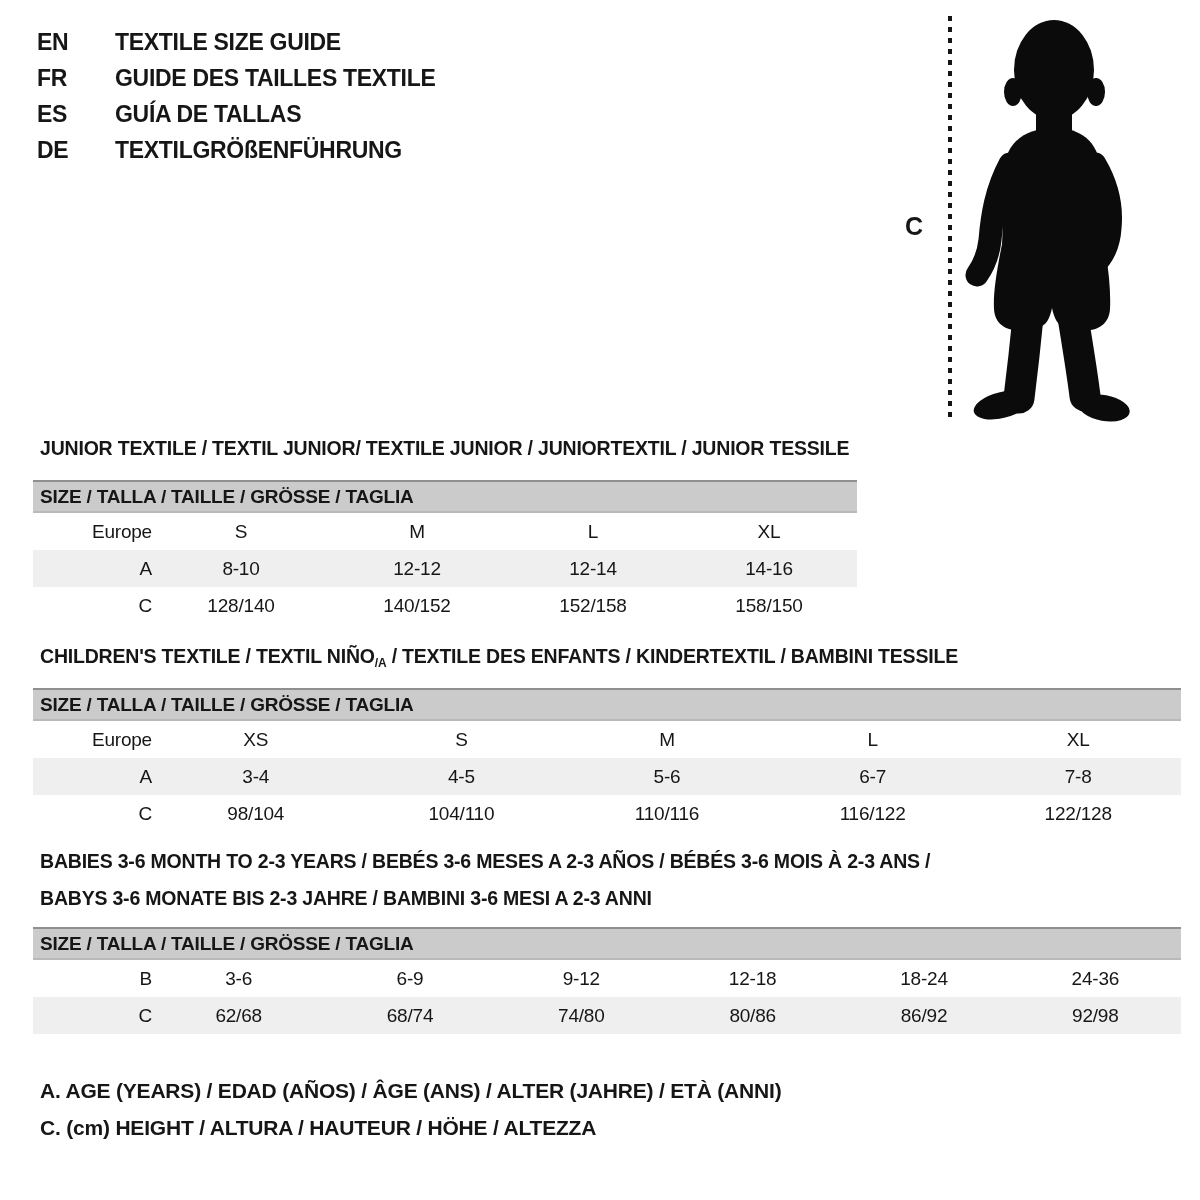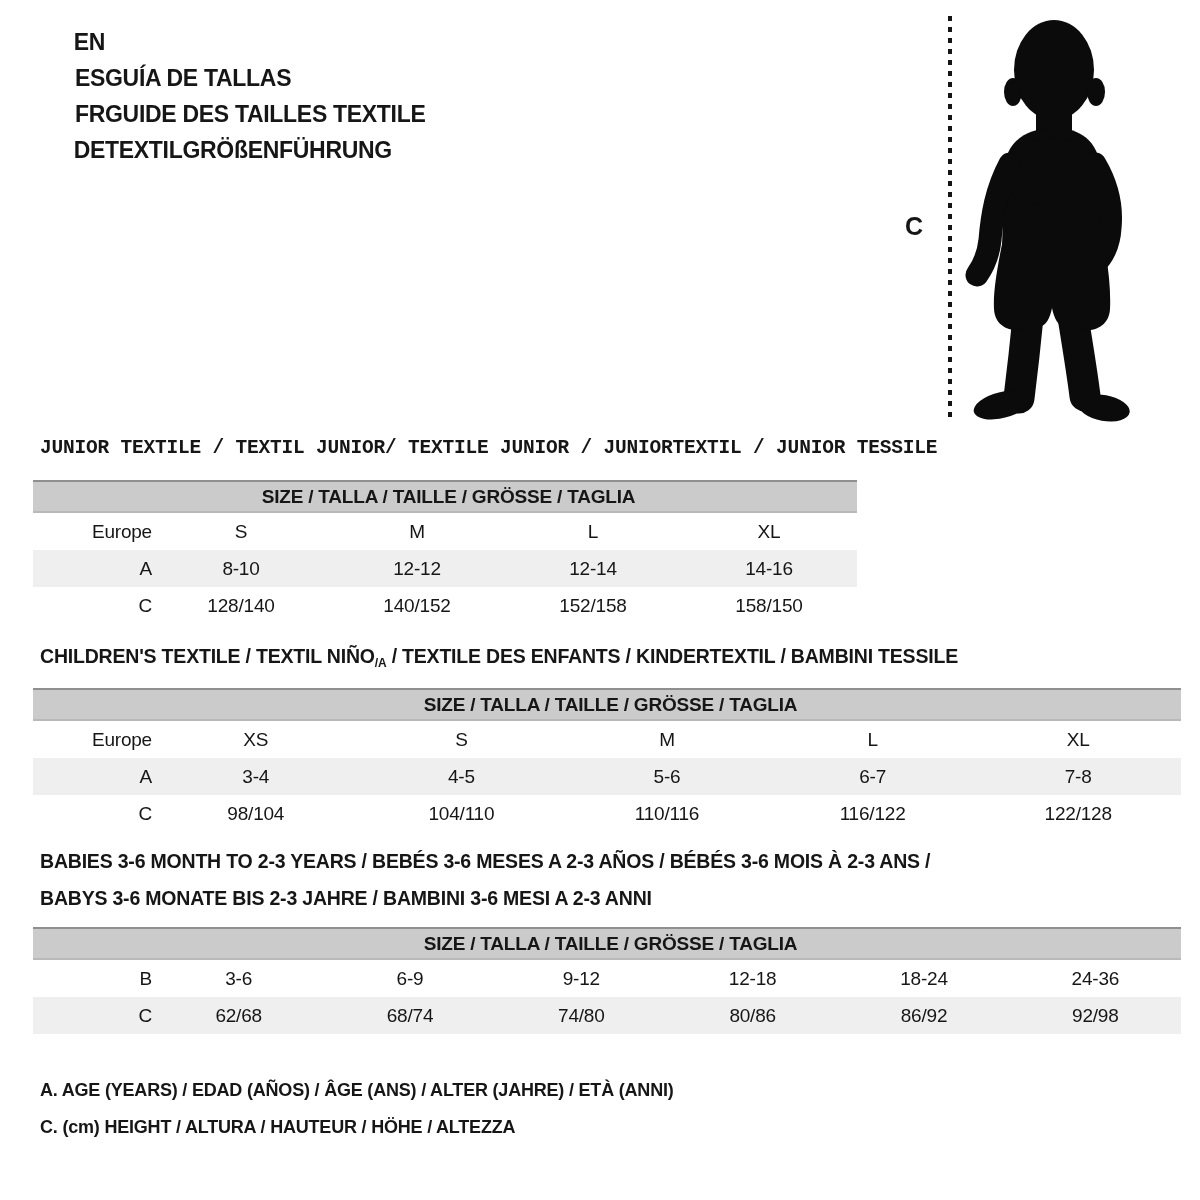--- a/index.html
+++ b/index.html
@@ -5,21 +5,21 @@
   html,body{margin:0;padding:0;background:#ffffff;}
   #page{
     position:relative;
     width:1200px;height:1200px;
     background:#ffffff;
     color:#161616;
     font-family:"Liberation Sans","DejaVu Sans",sans-serif;
     overflow:hidden;
   }
   
-  .lang-list{position:absolute;left:27px;top:24px;text-align:right;}
+  .lang-list{position:absolute;left:37px;top:24px;}
   .lang-row{display:flex;align-items:center;height:36px;font-weight:bold;font-size:23px;letter-spacing:-0.3px;}
   .lang-code{width:78px;flex:0 0 78px;}
   .lang-title{white-space:nowrap;}
   
   .figure{position:absolute;left:0;top:0;width:1200px;height:430px;pointer-events:none;}
   .measure-line{
     position:absolute;left:948px;top:16px;width:4px;height:402px;
     background-image:repeating-linear-gradient(to bottom,#151515 0px,#151515 5px,transparent 5px,transparent 11px);
   }
   .measure-label{position:absolute;left:905px;top:212px;font-weight:bold;font-size:25px;}
@@ -30,53 +30,53 @@
   .babies-heading{line-height:37px;}
   
   .table-wrap{position:absolute;left:33px;}
   .size-header{
     background:#cbcbcb;
     border-top:2px solid #8f8f8f;
     border-bottom:2px solid #b9b9b9;
     height:29px;line-height:29px;
     font-weight:bold;font-size:19px;letter-spacing:-0.2px;
     padding-left:7px;
-    text-align:center;
   }
   table{width:100%;border-collapse:collapse;table-layout:fixed;}
   td{height:35px;font-size:19px;text-align:center;letter-spacing:-0.2px;overflow:hidden;white-space:nowrap;}
   td.lbl{text-align:right;padding-left:7px;}
   col.label-col{width:120px;}
   tr.shaded{background:#efefef;}
   #junior-table{top:480px;width:824px;}
   #children-table{top:688px;width:1148px;}
   #babies-table{top:927px;width:1148px;}
-  #junior-heading{top:437px;font-family:Liberation Mono, monospace;}
+  #junior-heading{top:437px;}
   #children-heading{top:645px;}
   #babies-heading{top:843px;}
   
   .legend{position:absolute;left:40px;top:1072px;}
-  .legend-line{height:37px;line-height:37px;font-weight:bold;font-size:18px;letter-spacing:-0.2px;white-space:nowrap;}
+  .legend-line{height:37px;line-height:37px;font-weight:bold;font-size:21px;letter-spacing:-0.2px;white-space:nowrap;}
 </style>
 </head>
 <body>
 
 <div id="page">
 
   <div class="lang-list">
     <div class="lang-row">
       <span class="lang-code">EN</span>
+      <span class="lang-title">TEXTILE SIZE GUIDE</span>
+    </div>
+    <div class="lang-row">
+      <span class="lang-code">FR</span>
+      <span class="lang-title">GUIDE DES TAILLES TEXTILE</span>
     </div>
     <div class="lang-row">
       <span class="lang-code">ES</span>
       <span class="lang-title">GUÍA DE TALLAS</span>
-    </div>
-    <div class="lang-row">
-      <span class="lang-code">FR</span>
-      <span class="lang-title">GUIDE DES TAILLES TEXTILE</span>
     </div>
     <div class="lang-row">
       <span class="lang-code">DE</span>
       <span class="lang-title">TEXTILGRÖßENFÜHRUNG</span>
     </div>
   </div>
 
   <div class="figure">
     <div class="measure-line"></div>
     <div class="measure-label">C</div>

